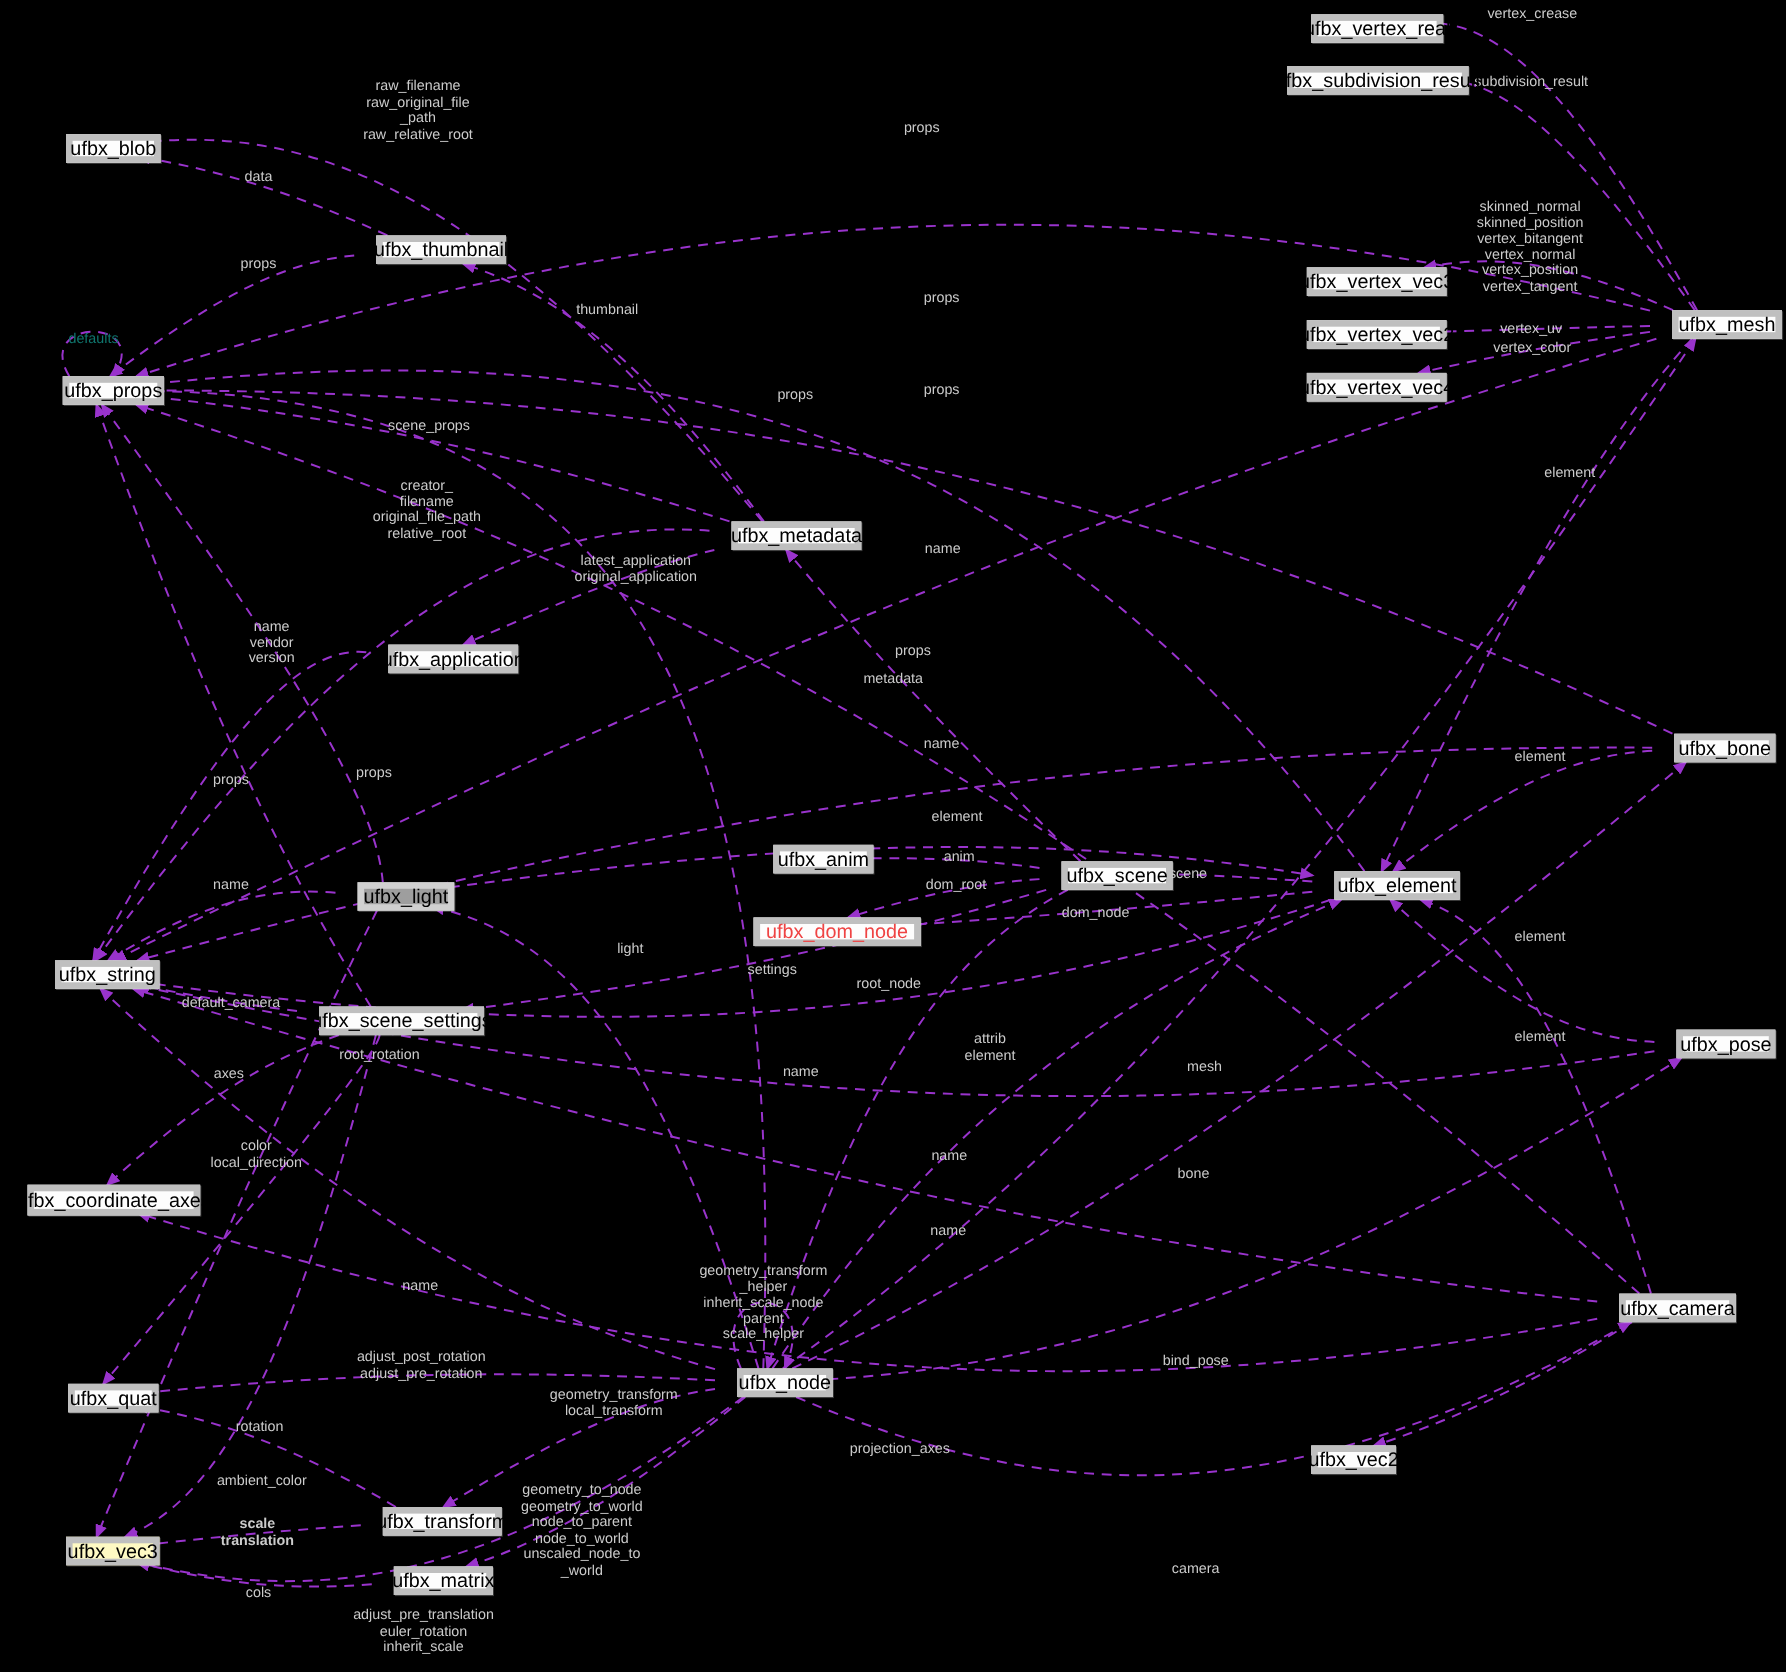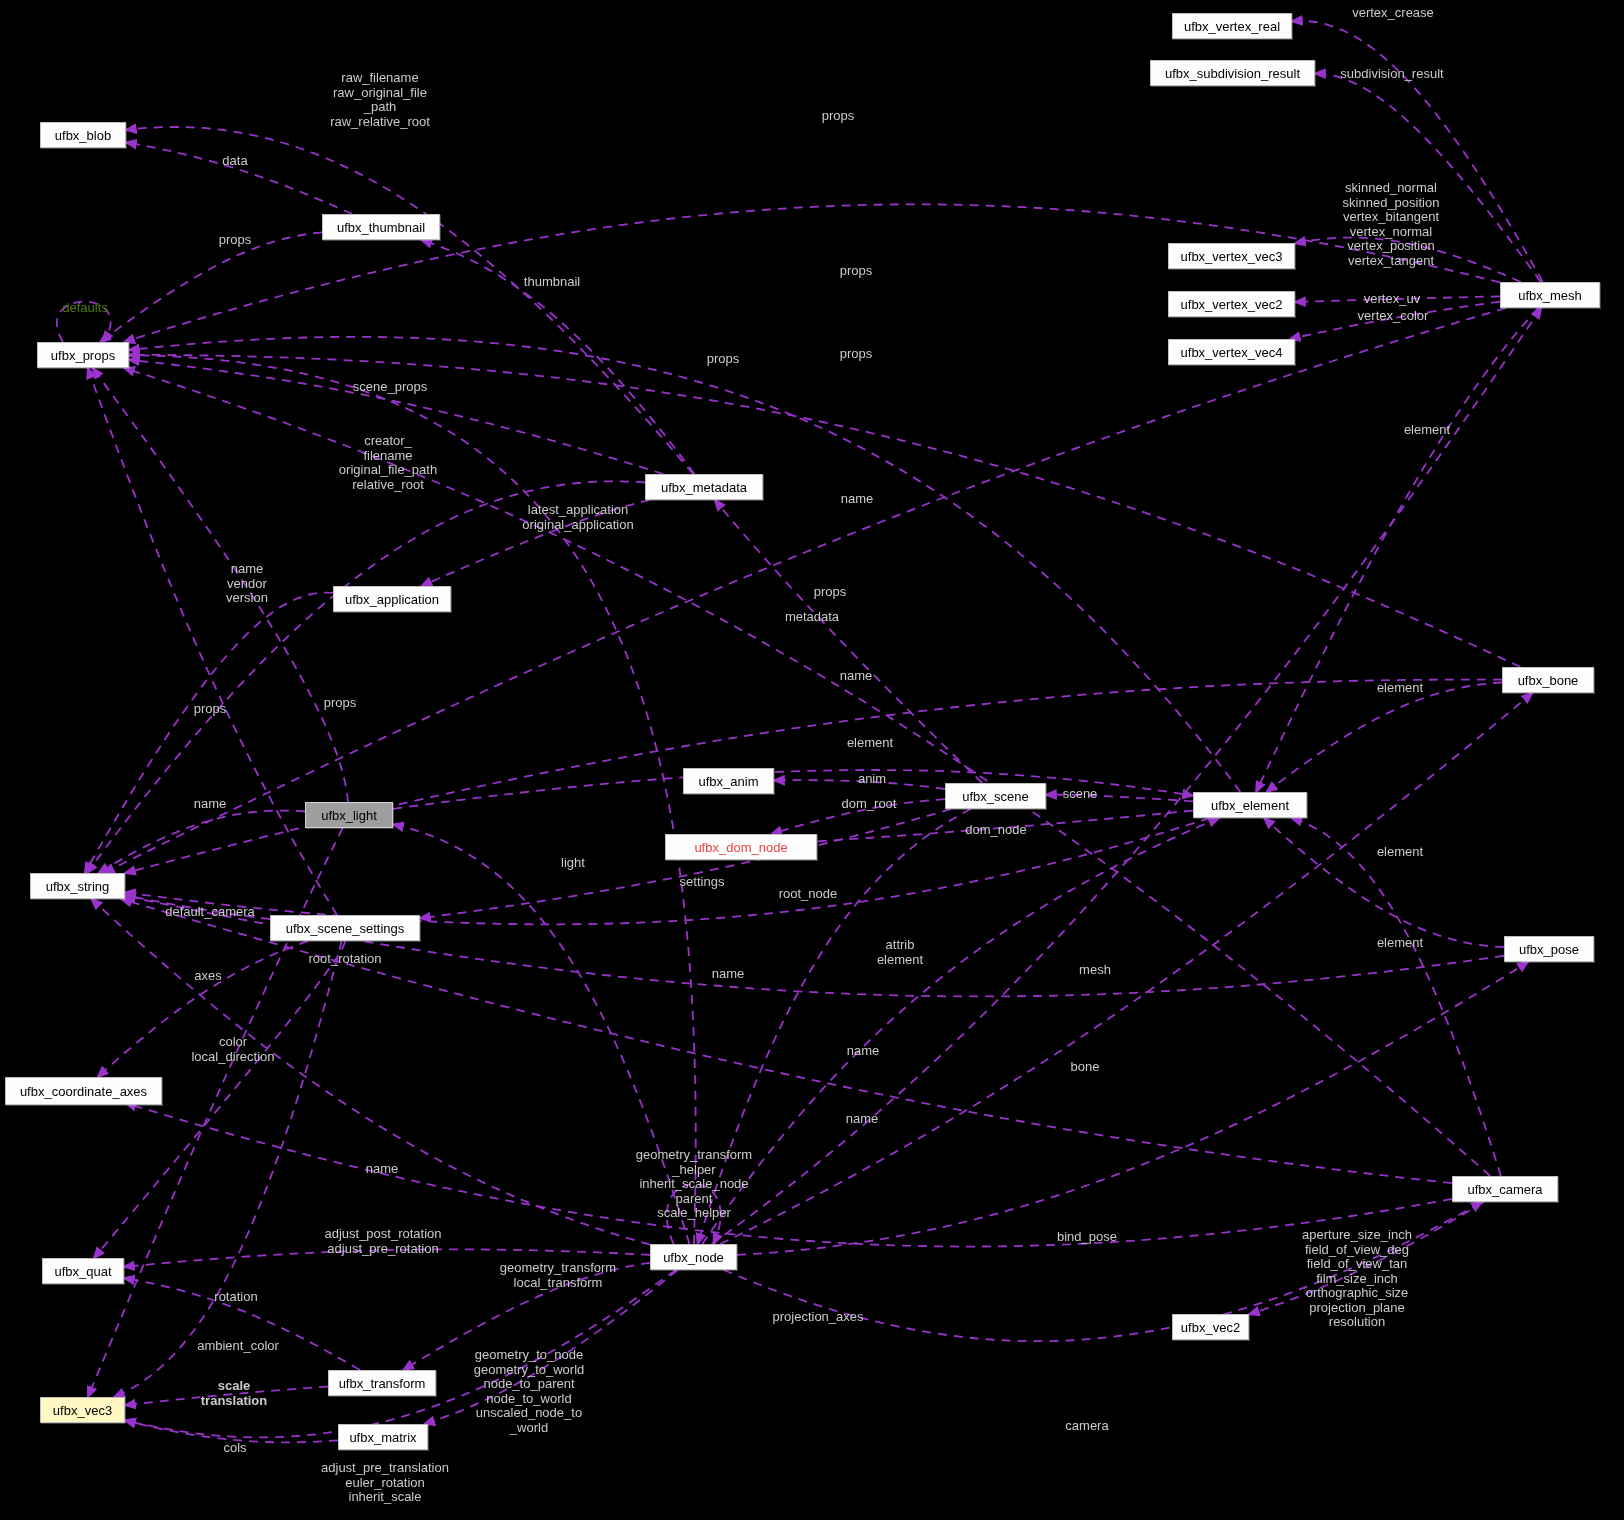--- a/index.html
+++ b/index.html
@@ -8,27 +8,28 @@
     width:1624px;height:1520px;
     background:#000;
     overflow:hidden;
     font-family:"Liberation Sans", sans-serif;
   }
   #edge-layer{position:absolute;left:0;top:0;}
   .gnode{
     position:absolute;
     box-sizing:border-box;
     background:#fdfdfd;
-    border:1px solid #fca5a5;
+    border:6px solid #fca5a5;
     color:#000;
-    font-size:13px;
+    font-size:18px;
     display:flex;align-items:center;justify-content:center;
     white-space:nowrap;
     box-shadow:1px 1px 0 rgba(255,255,255,0.25);
     cursor:pointer;
+    margin-left:20px;
   }
   .gnode.highlight{ background:#9e9e9e; border-color:#d0d0d0; }
   .elabel{
     position:absolute;
     transform:translate(-50%,-50%);
     color:#cbcbcb;
     font-size:13px;
     line-height:14.5px;
     text-align:center;
     white-space:pre;
@@ -119,21 +120,21 @@
 skinned_position
 vertex_bitangent
 vertex_normal
 vertex_position
 vertex_tangent</div>
     <div class="elabel" style="left: 235px; top: 240px; color: rgb(203, 203, 203);">props</div>
     <div class="elabel" style="left: 552px; top: 282px; color: rgb(203, 203, 203);">thumbnail</div>
     <div class="elabel" style="left: 856px; top: 271px; color: rgb(203, 203, 203);">props</div>
     <div class="elabel" style="left: 1392px; top: 299px; color: rgb(203, 203, 203);">vertex_uv</div>
     <div class="elabel" style="left: 1393px; top: 316px; color: rgb(203, 203, 203);">vertex_color</div>
-    <div class="elabel" style="left: 85px; top: 308px; color: #4d7c0f;">defaults</div>
+    <div class="elabel" style="left: 85px; top: 308px; color: #0f766e;">defaults</div>
     <div class="elabel" style="left: 856px; top: 354px; color: rgb(203, 203, 203);">props</div>
     <div class="elabel" style="left: 723px; top: 359px; color: rgb(203, 203, 203);">props</div>
     <div class="elabel" style="left: 390px; top: 387px; color: rgb(203, 203, 203); text-align: center;">scene_props</div>
     <div class="elabel" style="left: 1427px; top: 430px; color: rgb(203, 203, 203);">element</div>
     <div class="elabel" style="left: 388px; top: 463px; color: rgb(203, 203, 203);">creator_
 filename
 original_file_path
 relative_root</div>
     <div class="elabel" style="left: 578px; top: 517px; color: rgb(203, 203, 203);">latest_application
 original_application</div>
@@ -174,27 +175,20 @@
     <div class="elabel" style="left: 694px; top: 1184px; color: rgb(203, 203, 203);">geometry_transform
 _helper
 inherit_scale_node
 parent
 scale_helper</div>
     <div class="elabel" style="left: 383px; top: 1241px; color: rgb(203, 203, 203);">adjust_post_rotation
 adjust_pre_rotation</div>
     <div class="elabel" style="left: 1087px; top: 1237px; color: rgb(203, 203, 203);">bind_pose</div>
     <div class="elabel" style="left: 558px; top: 1275px; color: rgb(203, 203, 203);">geometry_transform
 local_transform</div>
-    <div class="elabel" style="left: 1357px; top: 1279px; color: rgb(203, 203, 203);">aperture_size_inch
-field_of_view_deg
-field_of_view_tan
-film_size_inch
-orthographic_size
-projection_plane
-resolution</div>
     <div class="elabel" style="left: 818px; top: 1317px; color: rgb(203, 203, 203);">projection_axes</div>
     <div class="elabel" style="left: 236px; top: 1297px; color: rgb(203, 203, 203);">rotation</div>
     <div class="elabel" style="left: 238px; top: 1346px; color: rgb(203, 203, 203);">ambient_color</div>
     <div class="elabel" style="left: 234px; top: 1393px; color: rgb(203, 203, 203); font-weight: bold;">scale
 translation</div>
     <div class="elabel" style="left: 529px; top: 1391px; color: rgb(203, 203, 203);">geometry_to_node
 geometry_to_world
 node_to_parent
 node_to_world
 unscaled_node_to

